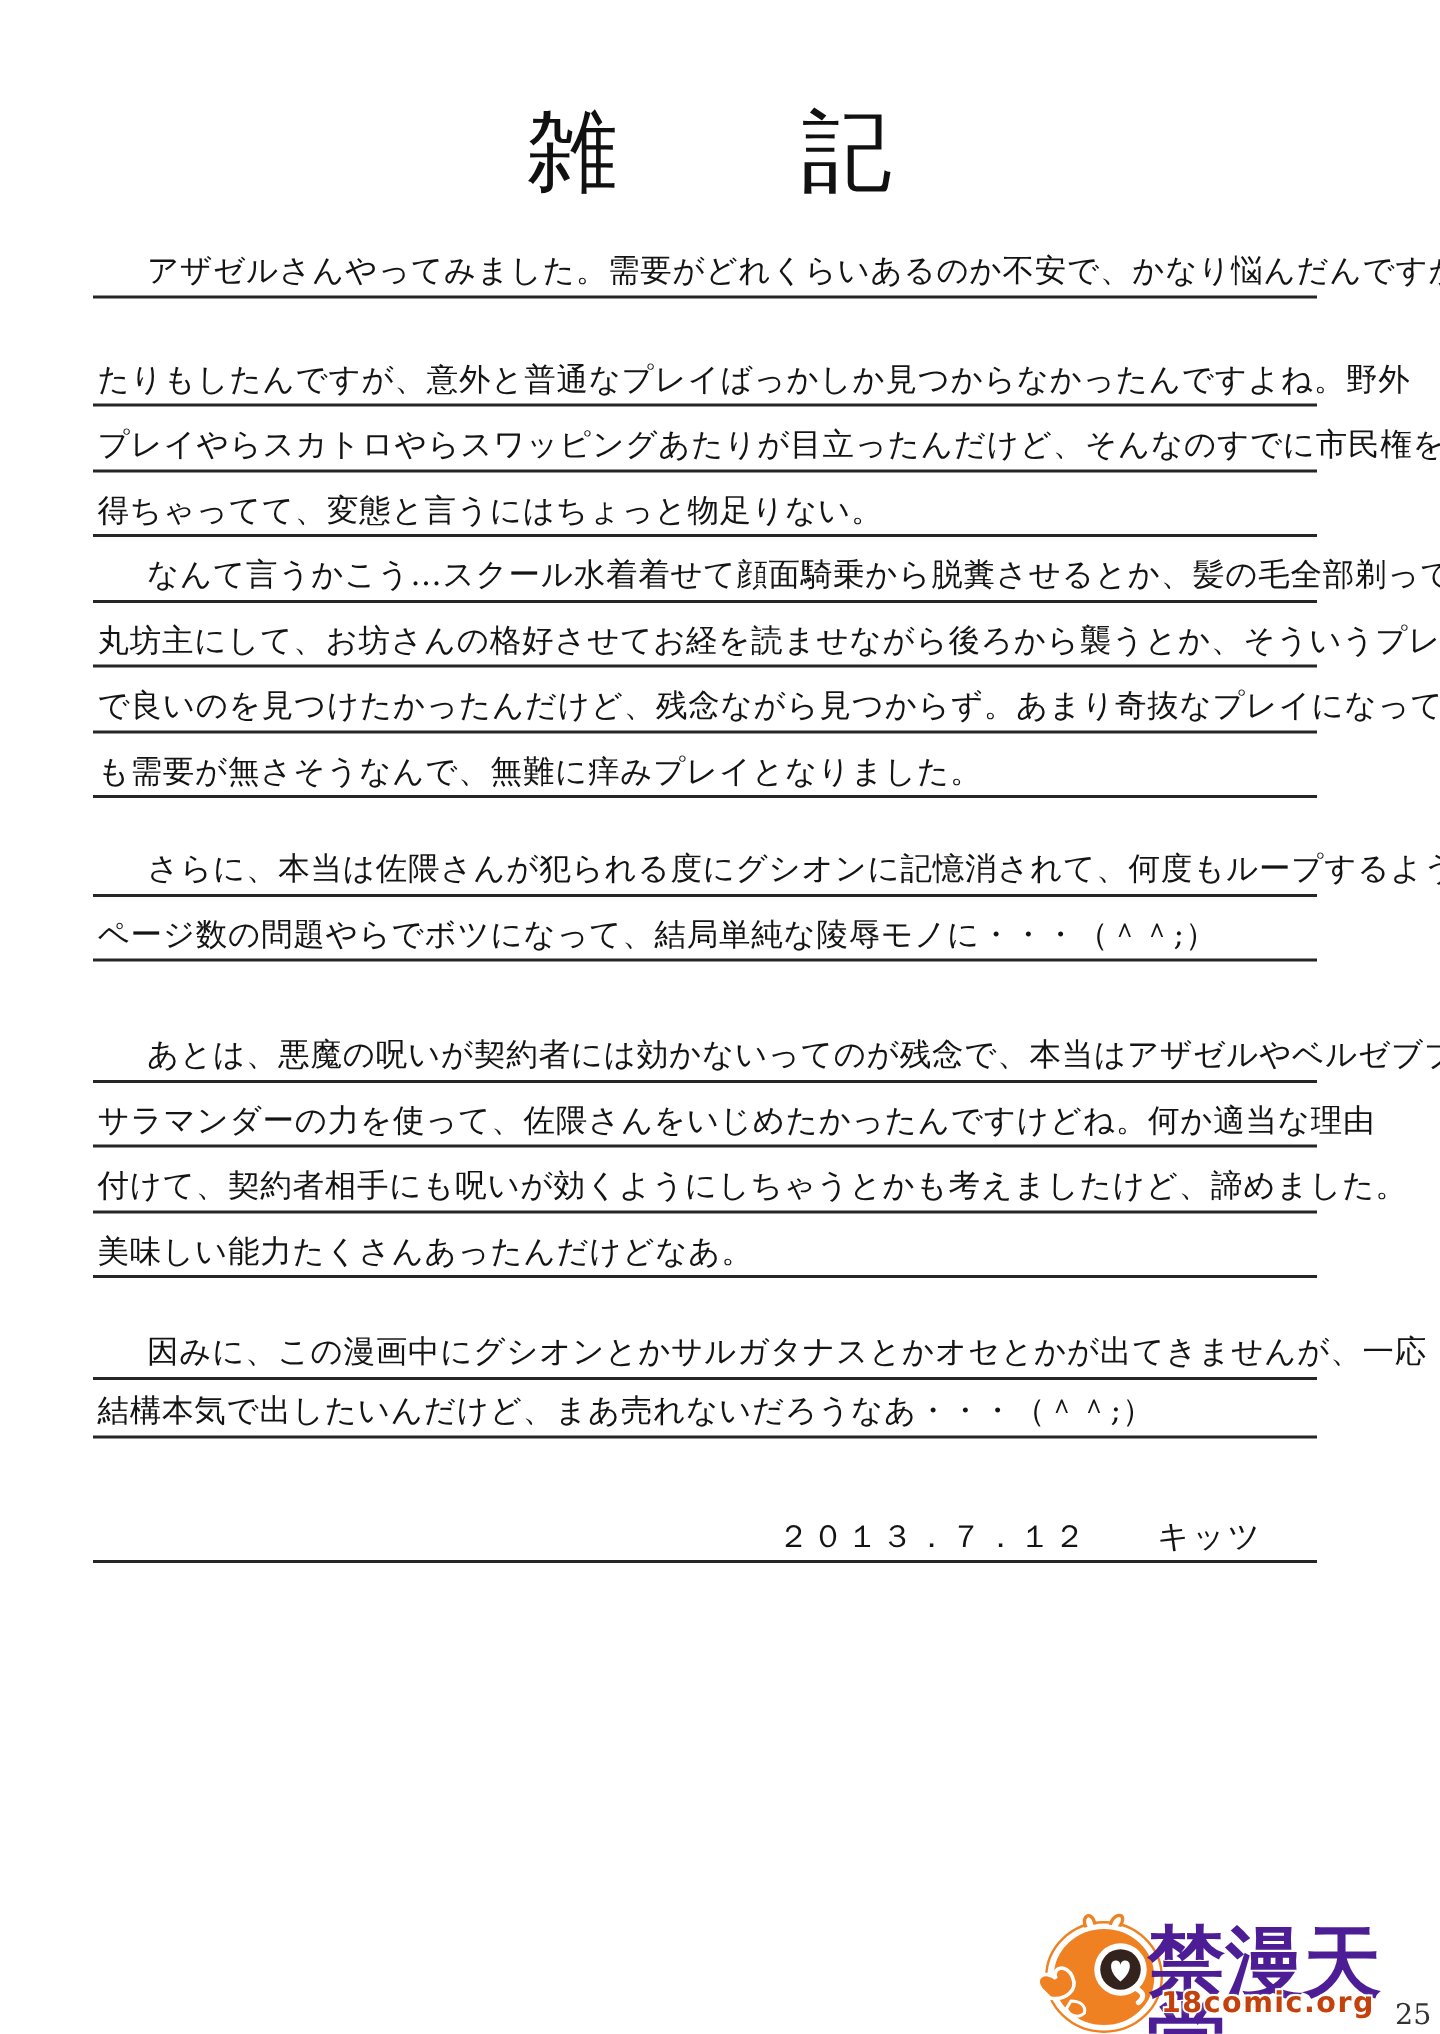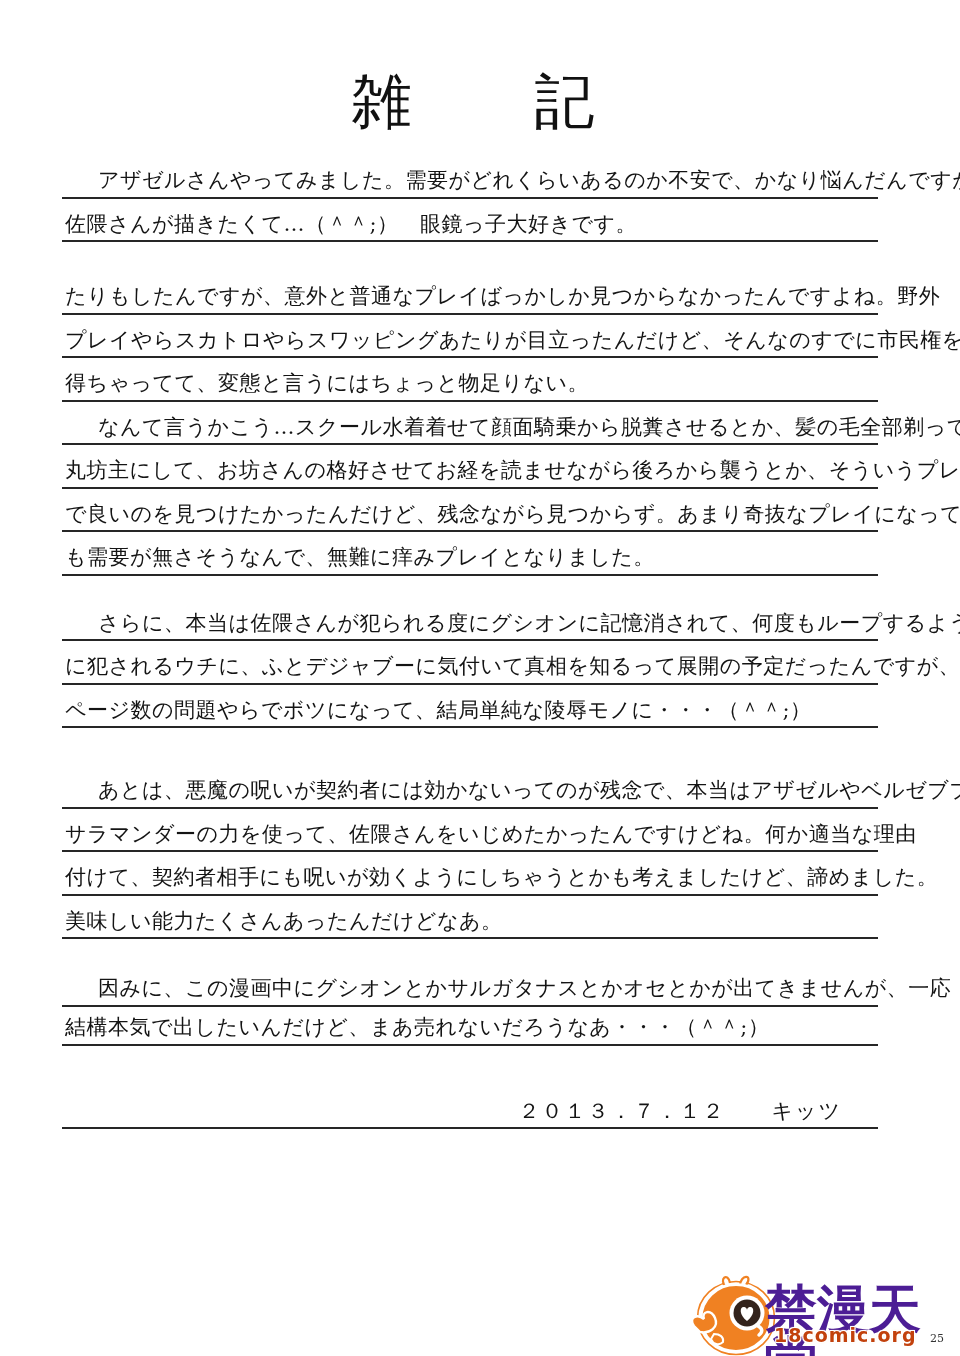--- a/index.html
+++ b/index.html
@@ -76,56 +76,54 @@
     color:#c2410c;
     letter-spacing:1px;
     font-family:"DejaVu Sans","Liberation Sans",sans-serif;
     text-shadow:
       1px 1px 0 #ffffff, -1px -1px 0 #ffffff,
       1px -1px 0 #ffffff, -1px 1px 0 #ffffff,
       0 0 3px #fbe3c9;
   }
   .page-number {
     position:absolute; left:930px; top:1332px;
-    font-size:11px; color:#333;
+    font-size:19px; color:#333;
   }
 </style>
 </head>
 <body>
 
 <div class="page">
 
   <div class="title">
     <span>雑</span>
     <span>記</span>
   </div>
 
   <div class="content">
 
     <div class="para p1">
       <div class="line indent">アザゼルさんやってみました。需要がどれくらいあるのか不安で、かなり悩んだんですが、</div>
-      <div class="line">佐隈さんが描きたくて…（＾＾;）　眼鏡っ子大好きです。</div>
     </div>
 
     <div class="para p2">
       <div class="line">たりもしたんですが、意外と普通なプレイばっかしか見つからなかったんですよね。野外</div>
       <div class="line">プレイやらスカトロやらスワッピングあたりが目立ったんだけど、そんなのすでに市民権を</div>
       <div class="line">得ちゃってて、変態と言うにはちょっと物足りない。</div>
     </div>
 
     <div class="para p3">
       <div class="line indent">なんて言うかこう…スクール水着着せて顔面騎乗から脱糞させるとか、髪の毛全部剃って</div>
       <div class="line">丸坊主にして、お坊さんの格好させてお経を読ませながら後ろから襲うとか、そういうプレイ</div>
       <div class="line">で良いのを見つけたかったんだけど、残念ながら見つからず。あまり奇抜なプレイになって</div>
       <div class="line">も需要が無さそうなんで、無難に痒みプレイとなりました。</div>
     </div>
 
     <div class="para p4">
       <div class="line indent">さらに、本当は佐隈さんが犯られる度にグシオンに記憶消されて、何度もループするよう</div>
-      <div class="line">に犯されるウチに、ふとデジャブーに気付いて真相を知るって展開の予定だったんですが、</div>
       <div class="line">ページ数の問題やらでボツになって、結局単純な陵辱モノに・・・（＾＾;）</div>
     </div>
 
     <div class="para p5">
       <div class="line indent">あとは、悪魔の呪いが契約者には効かないってのが残念で、本当はアザゼルやベルゼブブ、</div>
       <div class="line">サラマンダーの力を使って、佐隈さんをいじめたかったんですけどね。何か適当な理由</div>
       <div class="line">付けて、契約者相手にも呪いが効くようにしちゃうとかも考えましたけど、諦めました。</div>
       <div class="line">美味しい能力たくさんあったんだけどなあ。</div>
     </div>
 

